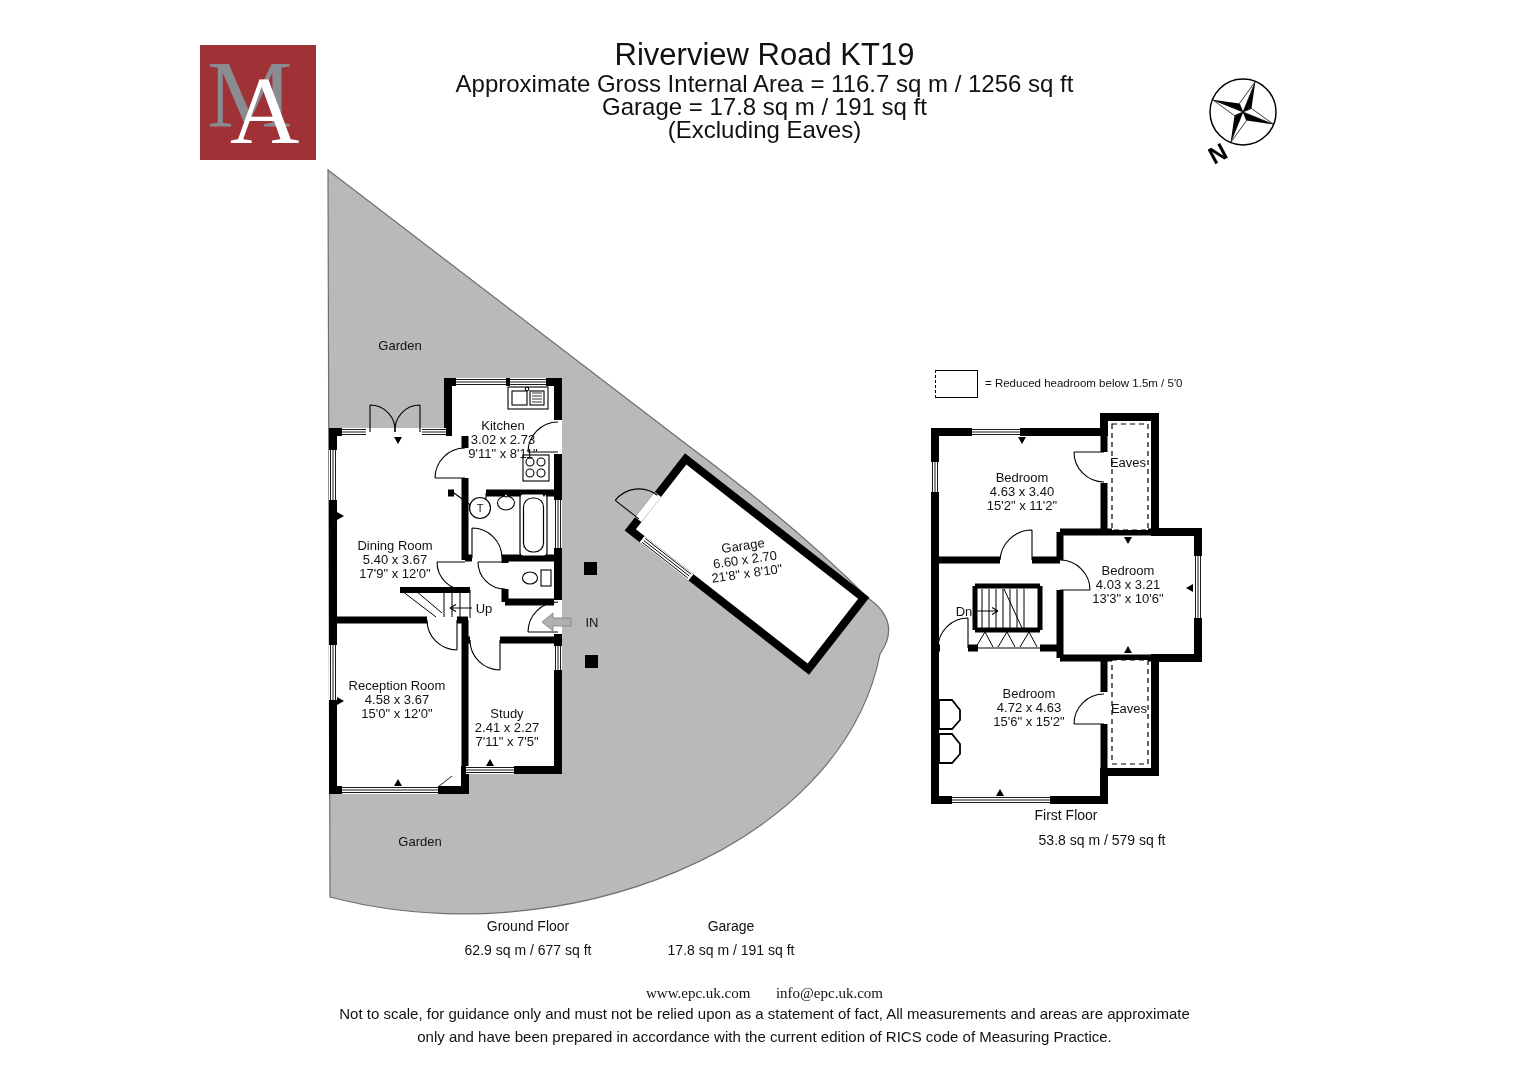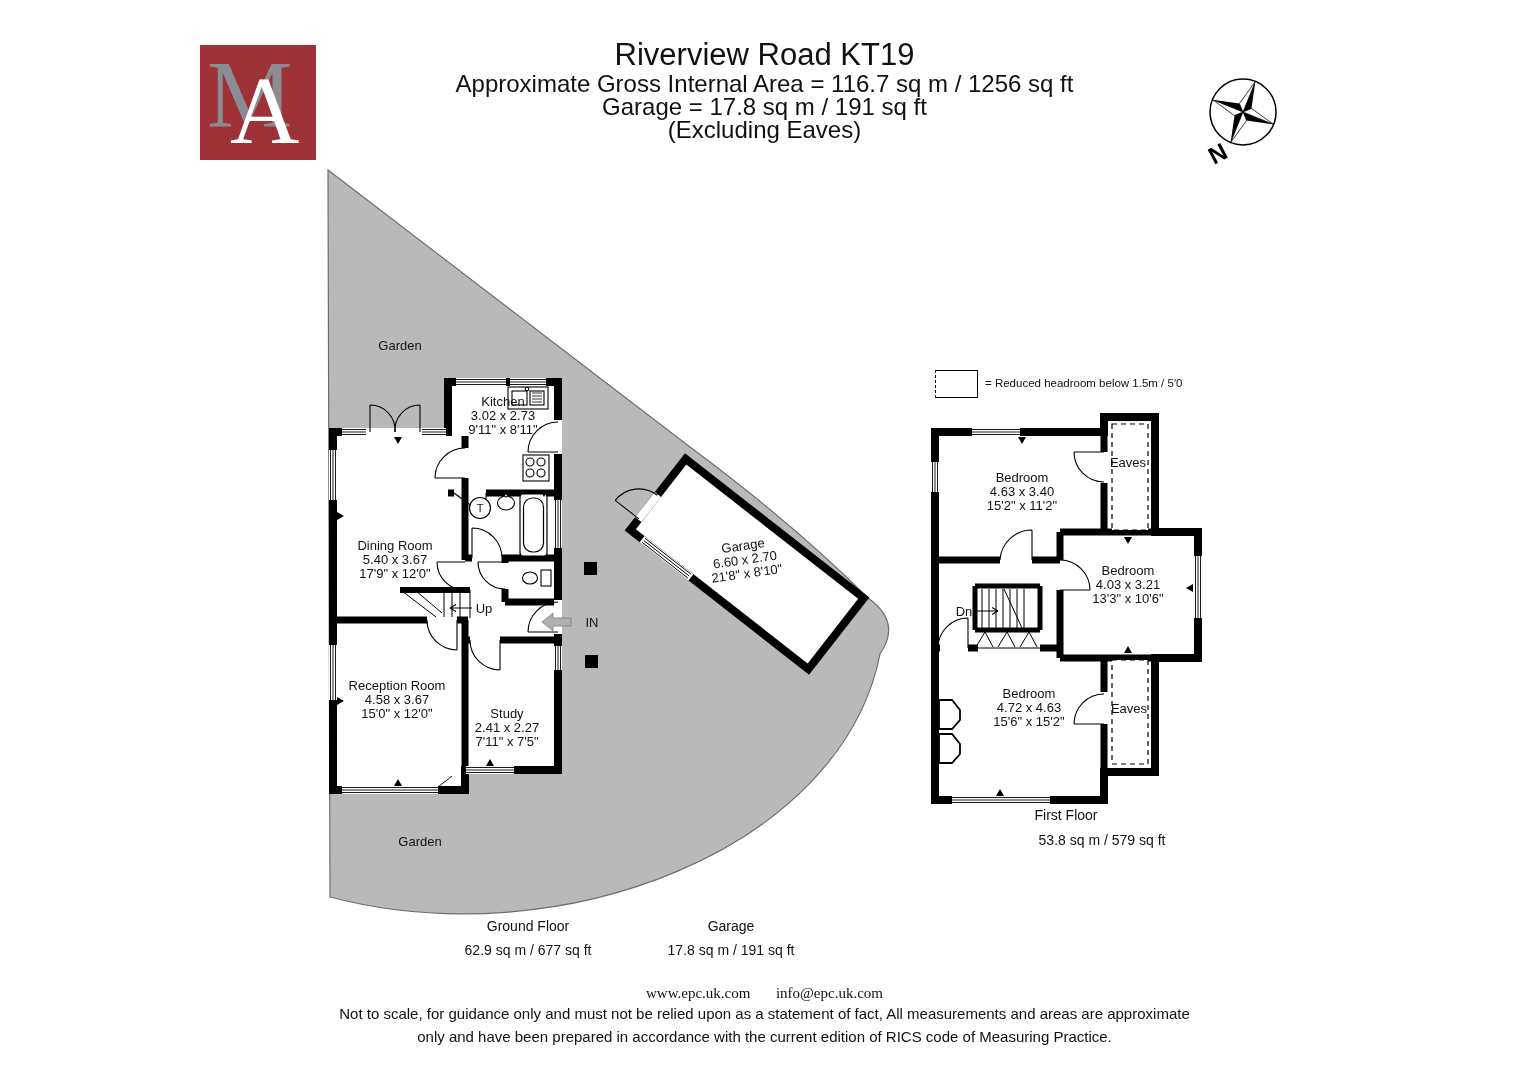--- a/index.html
+++ b/index.html
@@ -238,21 +238,21 @@
         <path d="M 0 -33 L 6.5 -6.5 L 33 0 L 6.5 6.5 L 0 33 L -6.5 6.5 L -33 0 L -6.5 -6.5 Z" fill="#000"></path>
         <path d="M 0 -33 L -6.5 -6.5 L 0 0 Z M 33 0 L 6.5 -6.5 L 0 0 Z M 0 33 L 6.5 6.5 L 0 0 Z M -33 0 L -6.5 6.5 L 0 0 Z" fill="#fff" stroke="#000" stroke-width="0.6"></path>
       </g>
       <text transform="translate(1214,165) rotate(-28)" font-size="24" font-weight="bold" font-family="Liberation Sans, sans-serif">N</text>
     </g>
   </svg>
 
   <div class="small-label" style="left:400px;top:345px;">Garden</div>
   <div class="small-label" style="left:420px;top:841px;">Garden</div>
 
-  <div class="room-label" style="left:503px;top:416px;">
+  <div class="room-label" style="left:503px;top:440px;">
     <span>Kitchen</span>
     <span>3.02 x 2.73</span>
     <span>9'11" x 8'11"</span>
   </div>
   <div class="room-label" style="left:395px;top:528px;margin-top:32px;">
     <span>Dining Room</span>
     <span>5.40 x 3.67</span>
     <span>17'9" x 12'0"</span>
   </div>
   <div class="room-label" style="left:397px;top:700px;">

